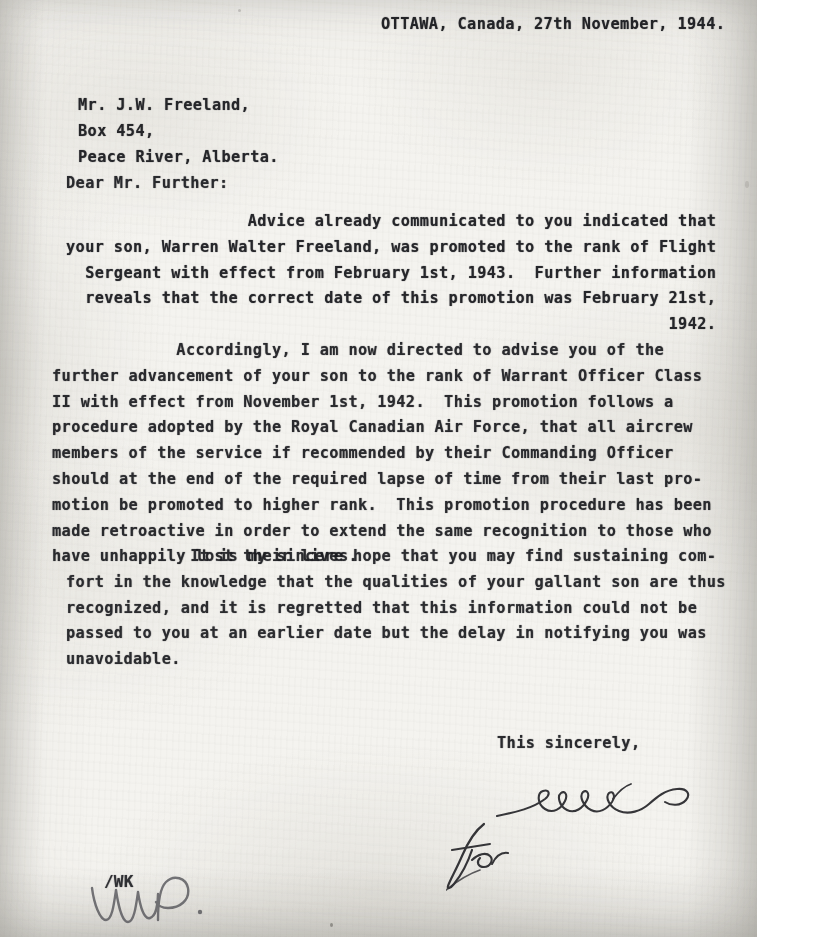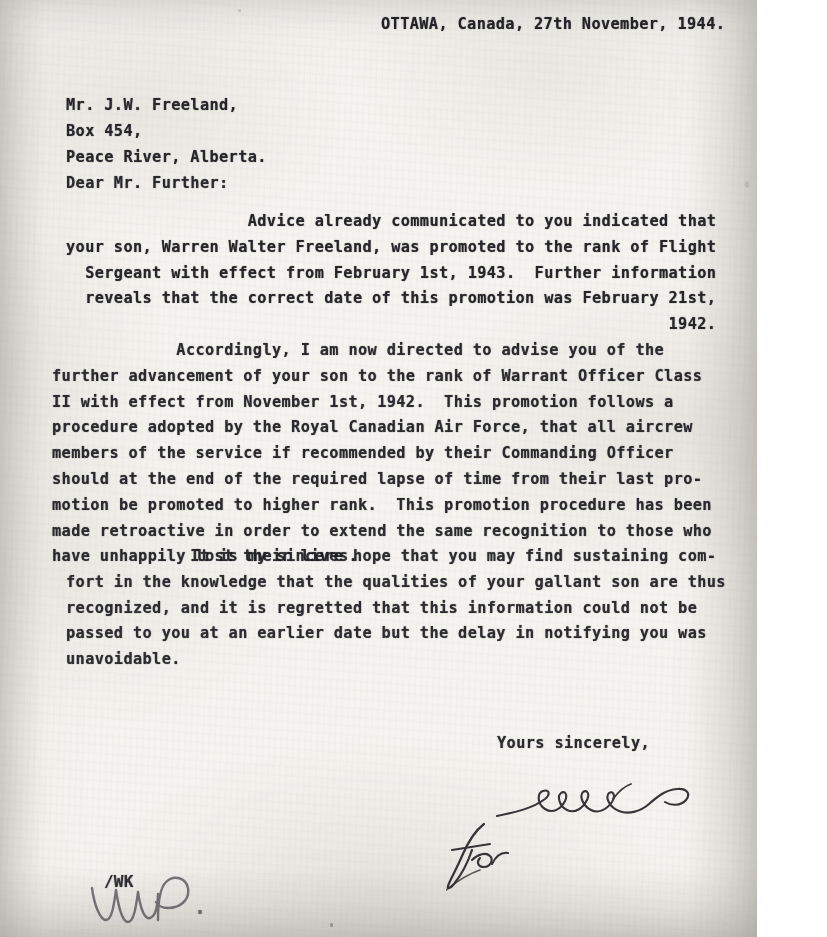--- a/index.html
+++ b/index.html
@@ -88,21 +88,21 @@
     color: #1b1c20;
     text-shadow:
       0 0 1.1px rgba(30,30,34,.55),
       0.4px 0.3px 0.9px rgba(50,48,46,.30);
     opacity: .93;
   }
 
   #content-layer { position: absolute; inset: 0; }
 
   #datetime-line { left: 381px; top: 12px; }
-  #address-block { left: 66px; top: 93px; }
+  #address-block { left: 78px; top: 93px; }
   #salutation    { left: 66px; top: 171px; }
   #para-1        { left: 66px; top: 209px; }
   #para-2        { left: 52px; top: 338px; }
   #para-3        { left: 66px; top: 544px; }
   #para-4        { left: 66px; top: 666px; }
   #closing       { left: 497px; top: 731px; }
   #signature-block { left: 506px; top: 832px; }
 
   
   #para-1 { opacity: .95; text-align: right; }
@@ -179,21 +179,21 @@
 made retroactive in order to extend the same recognition to those who
 have unhappily lost their lives.</div>
 
     <div class="typed" id="para-3">             It is my sincere hope that you may find sustaining com-
 fort in the knowledge that the qualities of your gallant son are thus
 recognized, and it is regretted that this information could not be
 passed to you at an earlier date but the delay in notifying you was
 unavoidable.</div>
 
 
-    <div class="typed" id="closing">Yours sincerely,</div>
+    <div class="typed" id="closing">This sincerely,</div>
 
 
     <div class="typed" id="file-stamp">/WK</div>
 
     <svg class="ink" id="signature-script" width="210" height="52" viewBox="0 0 210 52">
       <g fill="none" stroke="#26262a" stroke-linecap="round" stroke-linejoin="round" opacity="0.92">
         <path d="M2 38 C 22 34, 38 30, 50 21 C 56 16, 54 11, 48 13 C 42 15, 42 26, 50 31
                  C 58 36, 66 31, 70 23 C 73 17, 70 12, 66 15 C 62 18, 64 28, 72 32
                  C 80 36, 88 30, 92 22 C 95 16, 92 11, 88 14 C 84 18, 88 28, 96 32
                  C 104 36, 112 31, 117 24 C 121 18, 118 12, 114 15 C 110 19, 114 29, 124 33

